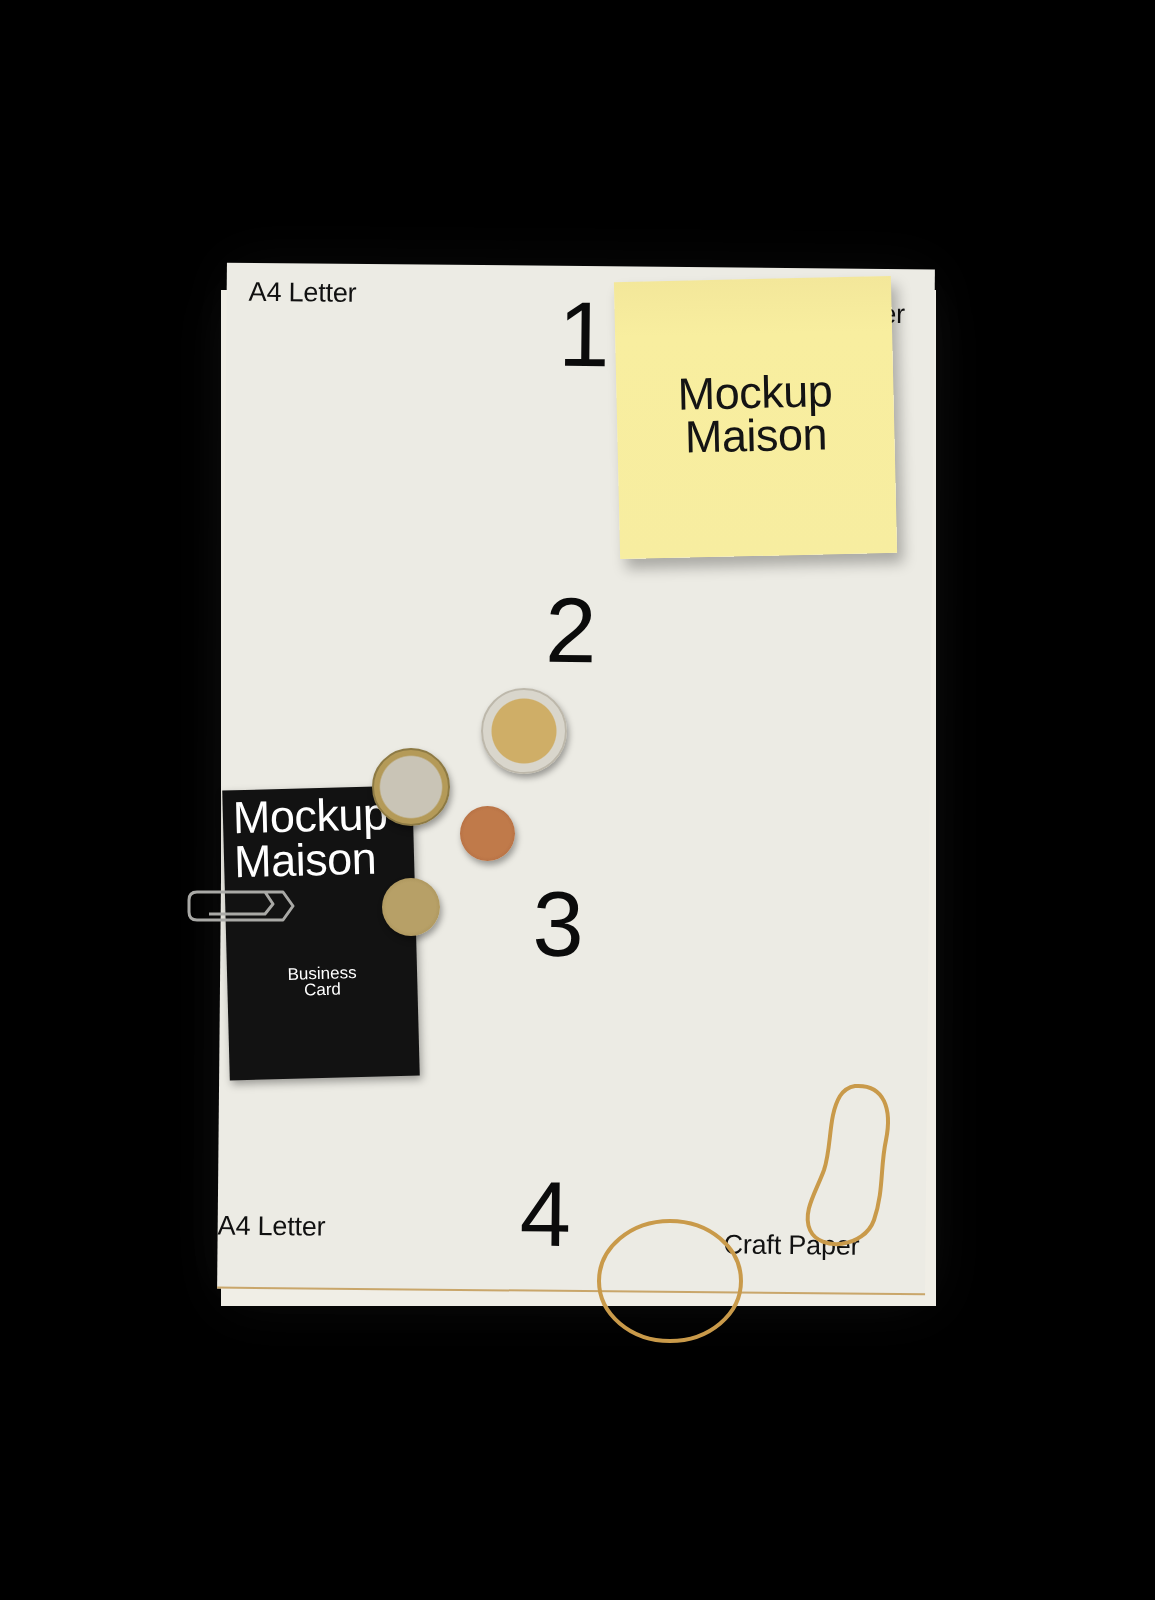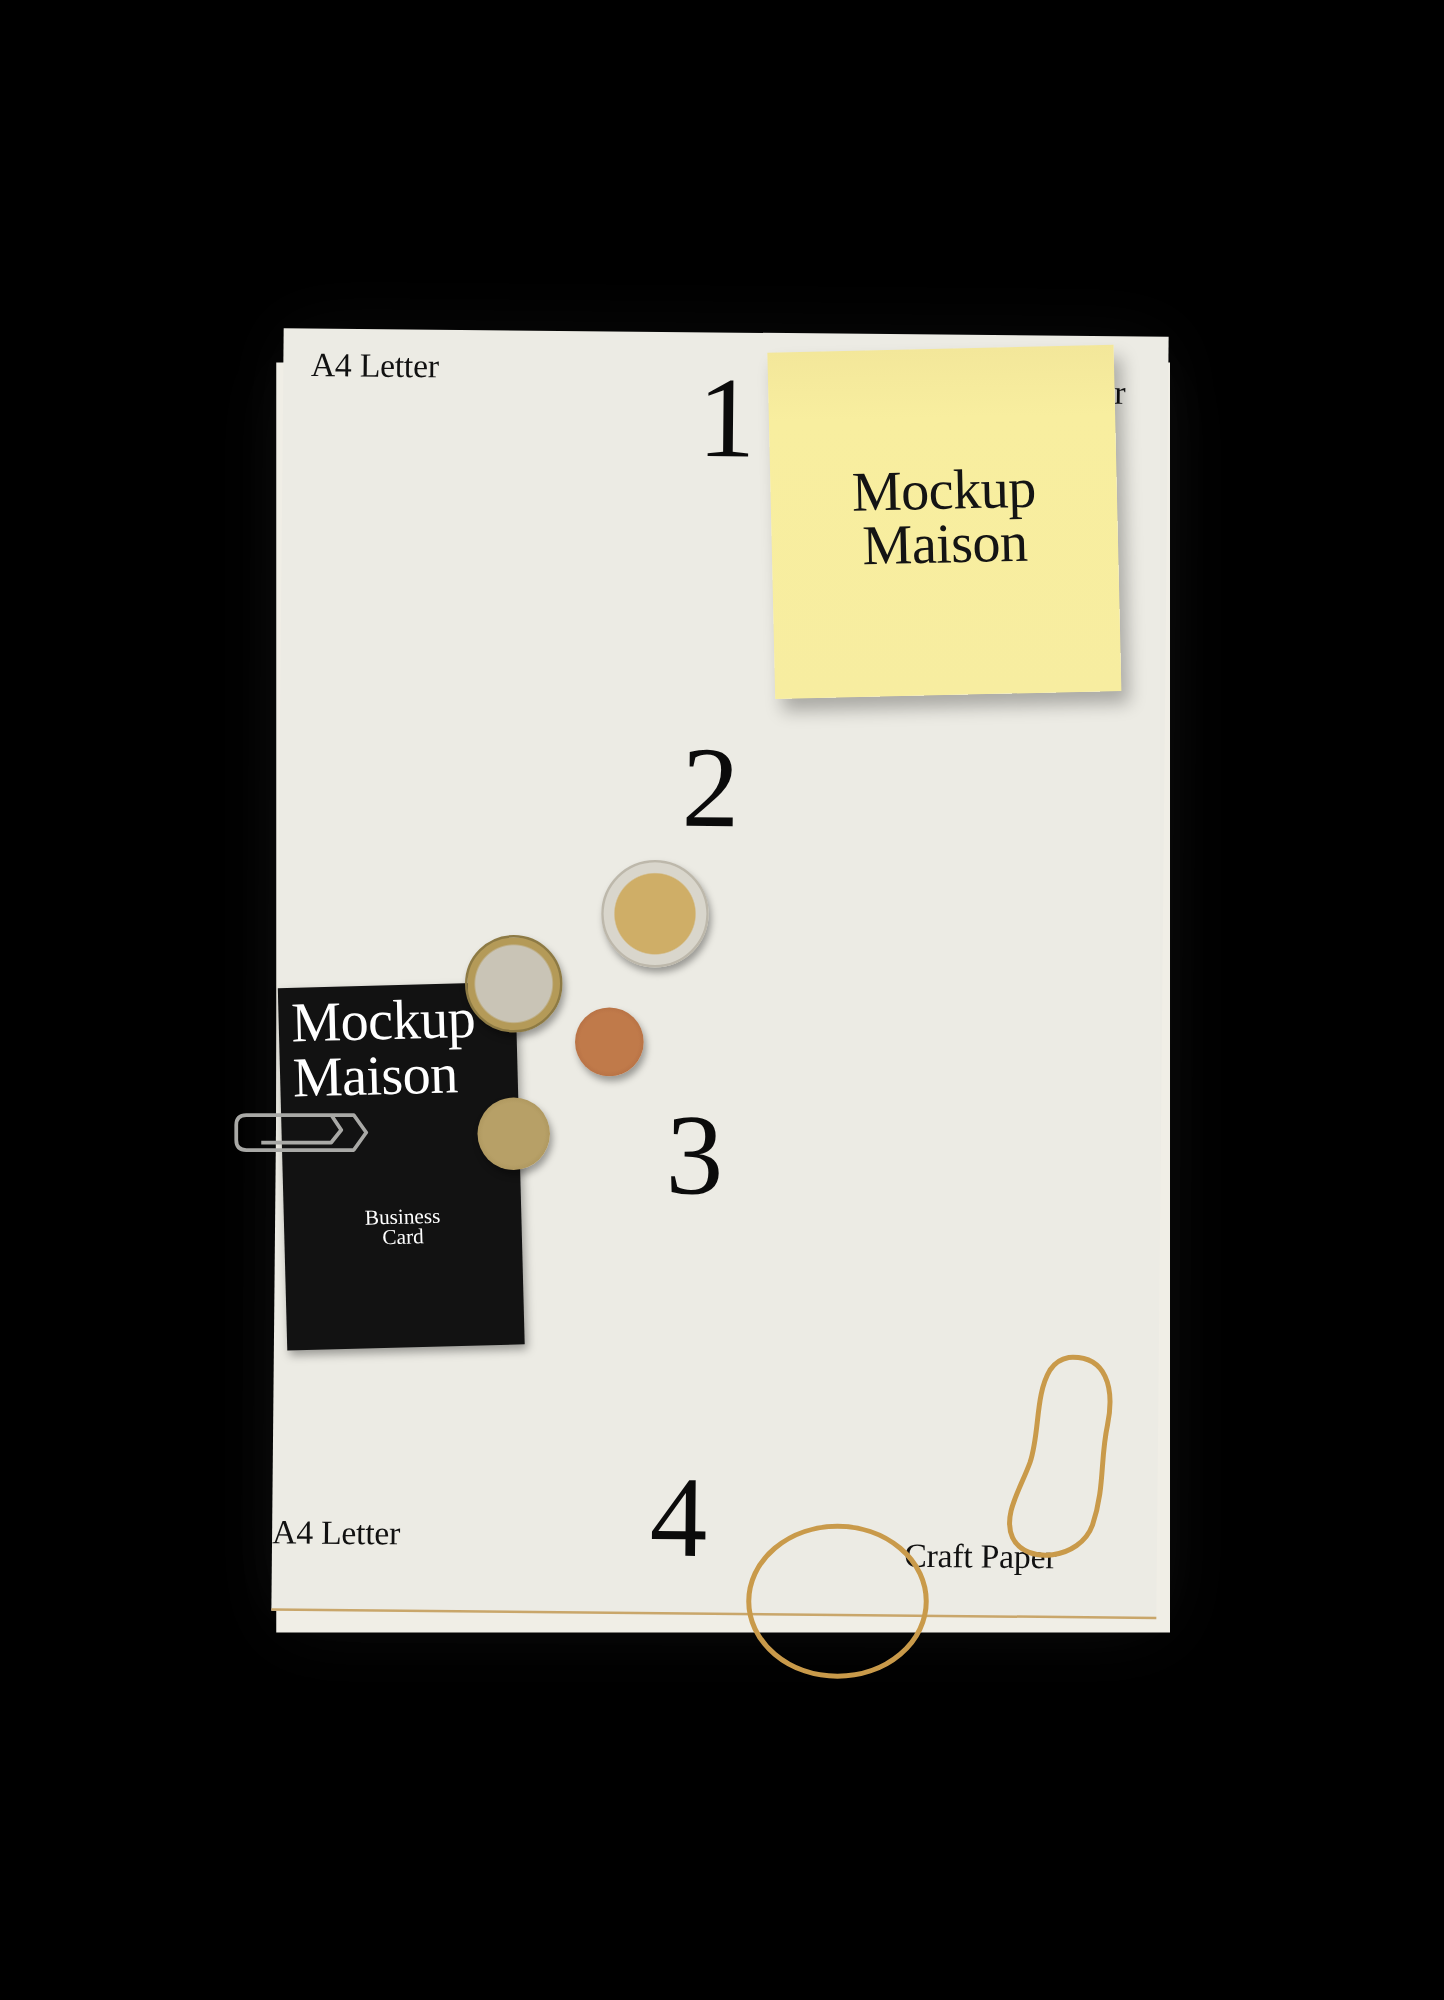--- a/index.html
+++ b/index.html
@@ -1,21 +1,21 @@
 <!DOCTYPE html>
 <html><head>
   <meta charset="utf-8">
   <style>
     html, body { margin: 0; padding: 0; }
     body {
       width: 1155px; height: 1600px; background: #000;
       position: relative; overflow: hidden;
       font-family: "Liberation Sans", "DejaVu Sans", sans-serif;
     }
-    .scene { position: absolute; inset: 0; font-family: Liberation Serif, serif; }
+    .scene { position: absolute; inset: 0; }
     .paper {
       position: absolute; background: #ecebe4;
       box-shadow: 0 0 60px rgba(255,255,255,0.04);
     }
     .paper-back {
       left: 221px; top: 290px; width: 715px; height: 1016px;
       background: #f0eee6;
     }
     .paper-front {
       left: 222px; top: 266px; width: 708px; height: 1024px;

